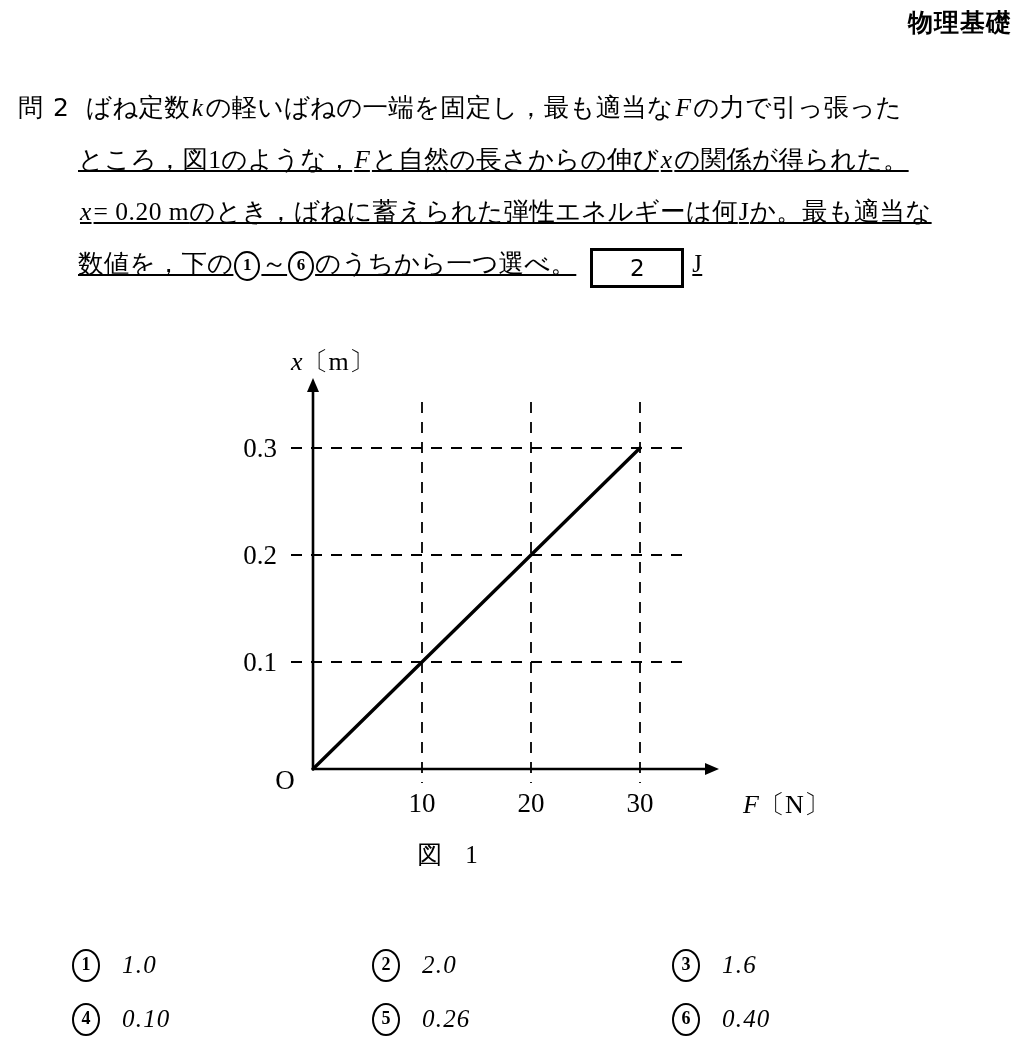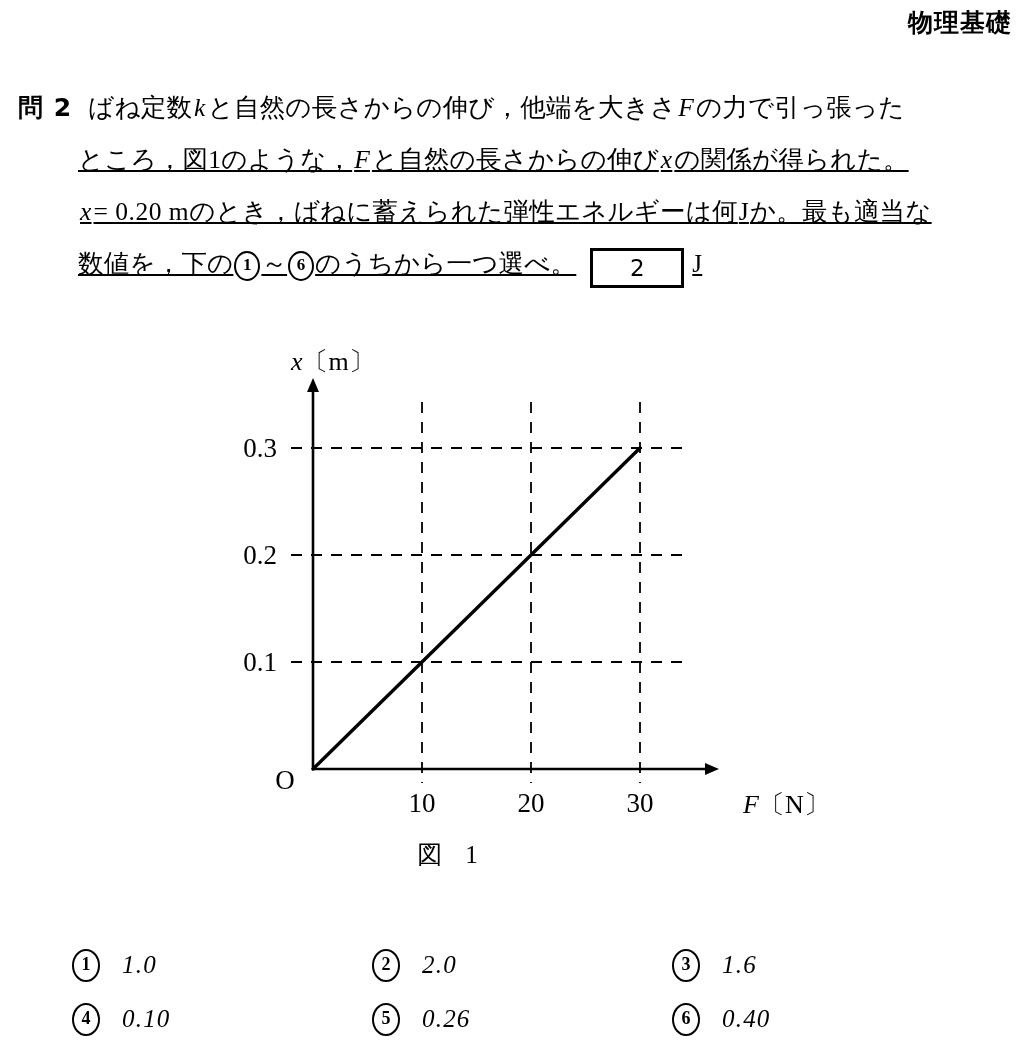--- a/index.html
+++ b/index.html
@@ -36,21 +36,21 @@
   }
   .q-line {
     font-size: 25.5px;
     line-height: 52px;
     white-space: nowrap;
     letter-spacing: 0.2px;
   }
   .q-line.indent { padding-left: 60px; text-decoration: underline; }
   .q-number {
     font-family: "DejaVu Sans", sans-serif;
-    font-weight: bold;
+    font-weight: normal;
     font-size: 25px;
     letter-spacing: 1px;
   }
   .gap-sm { display: inline-block; width: 16px; }
   .ital {
     font-style: italic;
     font-family: "Liberation Serif", serif;
     padding: 0 2px;
   }
   .upr {
@@ -147,21 +147,21 @@
   }
 </style>
 </head>
 <body>
 
 <div class="page-header">物理基礎</div>
 
 <div class="question">
 
   <div class="q-line">
-    <span class="q-number">問 2</span><span class="gap-sm"></span><span>ばね定数</span><span class="ital">k</span><span>と自然の長さからの伸び，他端を大きさ</span><span class="ital">F</span><span>の力で引っ張った</span>
+    <span class="q-number">問 2</span><span class="gap-sm"></span><span>ばね定数</span><span class="ital">k</span><span>の軽いばねの一端を固定し，最も適当な</span><span class="ital">F</span><span>の力で引っ張った</span>
   </div>
 
   <div class="q-line indent">
     <span>ところ，図1のような，</span><span class="ital">F</span><span>と自然の長さからの伸び</span><span class="ital">x</span><span>の関係が得られた。</span>
   </div>
 
   <div class="q-line indent">
     <span class="ital">x</span><span class="num">= 0.20 m</span><span>のとき，ばねに蓄えられた弾性エネルギーは何</span><span class="upr">J</span><span>か。最も適当な</span>
   </div>
 

